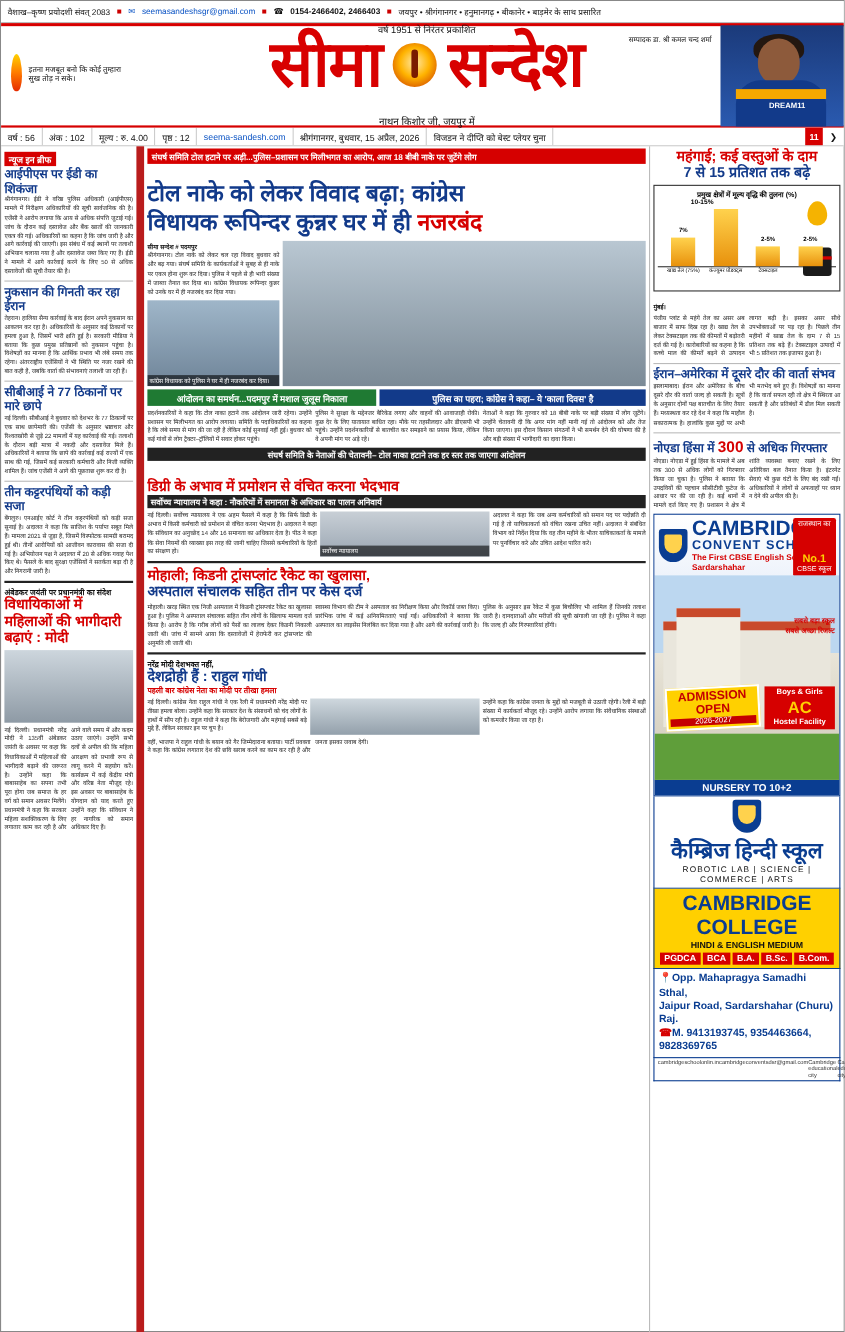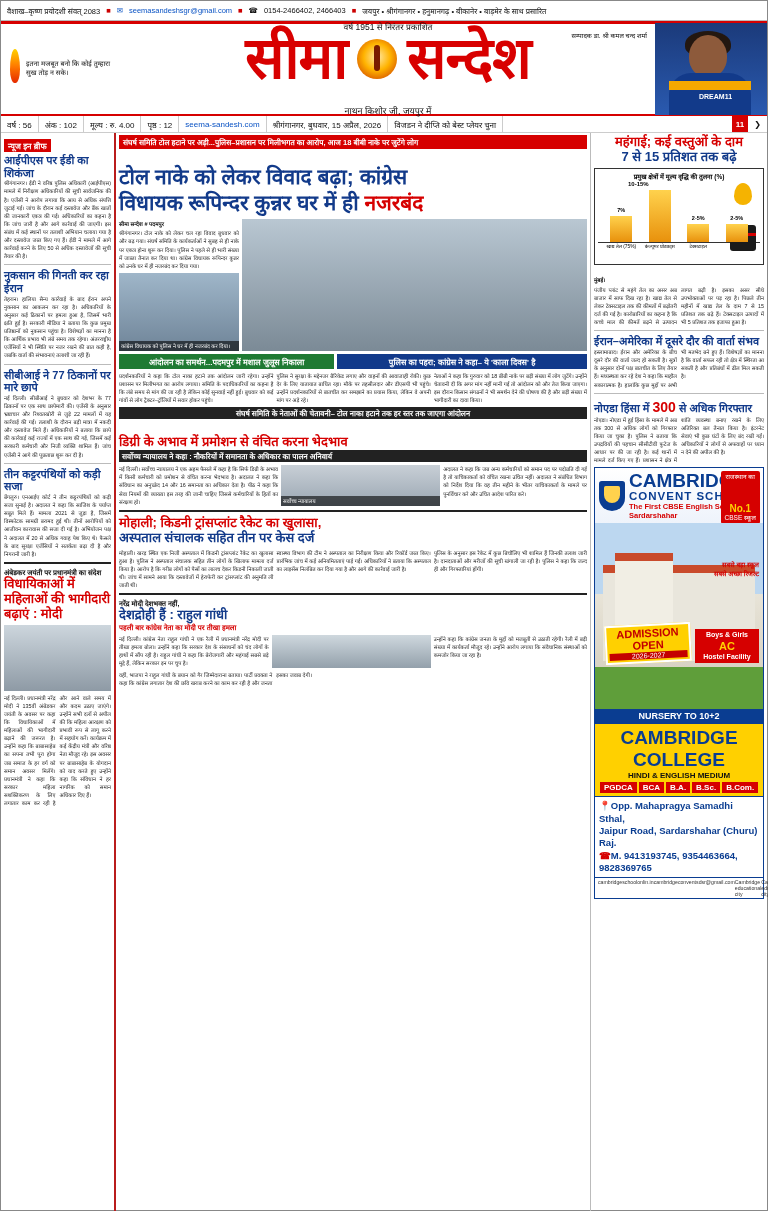--- a/index.html
+++ b/index.html
@@ -13,21 +13,21 @@
   .page { width: 768px; height: 1211px; position: relative; border: 1px solid #888; background:#fff; }
 
   
   .topbar {
     height: 20px; background: #ffffff; border-bottom: 1px solid #bbb;
     display: flex; align-items: center; font-size: 7.5px; color: #111;
     padding: 0 6px; gap: 6px; white-space: nowrap; overflow: hidden;
   }
   .topbar .sep { color:#c00; font-weight:bold; }
   .topbar .mail { color:#0a53c4; }
-  .topbar .ph { font-weight: normal; }
+  .topbar .ph { font-weight: bold; }
   .redline { height:3px; background:#d60000; }
 
   
   .masthead {
     height: 92px; position: relative; background:#fff;
     border-bottom: 2px solid #d60000;
     display:flex; align-items:center;
   }
   .mh-left {
     width: 120px; height: 100%; display:flex; align-items:center; gap:3px; padding-left:6px;
@@ -72,21 +72,21 @@
     height: 17px; display:flex; align-items:center; font-size:8px; color:#111;
     border-bottom:1px solid #ccc; background:#fff;
   }
   .infostrip > div { padding:0 6px; border-right:1px solid #ccc; height:100%; display:flex; align-items:center; }
   .infostrip .web { color:#0a53c4; }
   .infostrip .pgbox { background:#d60000; color:#fff; font-weight:bold; padding:0 4px; margin-left:auto; border:none;}
   .infostrip .arrow { border:none; }
 
   
   .body-grid { display:flex; height: 1078px; }
-  .col-left { width: 115px; border-right:2px solid #b91c1c; padding:2px 3px; }
+  .col-left { width: 130px; border-right:7px solid #b91c1c; padding:2px 3px; }
   .col-mid  { flex:1; padding:2px 3px; border-right:1px solid #bbb; }
   .col-right{ width: 176px; padding:2px 3px; }
 
   .tag-red {
     background:#d60000; color:#fff; font-size:8px; font-weight:bold;
     padding:1px 4px; display:inline-block; margin-bottom:2px;
   }
   .hl-blue { color:#123a8a; font-weight:bold; font-size:11.5px; line-height:1.15; margin:2px 0; }
   .hl-red  { color:#d60000; font-weight:bold; font-size:11.5px; line-height:1.15; margin:2px 0; }
 
@@ -137,21 +137,21 @@
   .ad-bldg { position:absolute; left:8px; top:42px; right:8px; height:96px; background:#e9e6dc; border-top:8px solid #c94a2b; }
   .ad-bldg2 { position:absolute; left:20px; top:30px; width:58px; height:108px; background:#f1eee4; border-top:8px solid #c94a2b;}
   .ad-lawn { position:absolute; left:0; right:0; bottom:0; height:42px; background:#5f9e3a; }
   .ad-admission {
     position:absolute; left:10px; bottom:46px; width:86px; background:#ffd000; color:#111;
     text-align:center; padding:2px; transform:rotate(-3deg); border:2px solid #fff;
   }
   .ad-admission b { display:block; font-size:11px; line-height:1.05; color:#c40000;}
   .ad-admission span { font-size:7px; display:block; background:#c40000; color:#fff; margin-top:1px;}
   .ad-hostel { position:absolute; right:4px; bottom:46px; width:64px; background:#d60000; color:#fff; text-align:center; padding:2px; font-size:7px; font-weight:bold; line-height:1.2;}
-  .ad-hostel i{ font-style:normal; color:#ffd000; font-size:11px;text-align:right;}
+  .ad-hostel i{ font-style:normal; color:#ffd000; font-size:15px;text-align:right;}
   .ad-nursery { background:#0a3d91; color:#fff; text-align:center; font-size:9px; font-weight:bold; padding:2px;}
   .ad-badge {
     position:absolute; right:3px; top:3px; background:#d60000; color:#fff;
     font-size:6.5px; text-align:center; padding:2px 4px; line-height:1.15; border-radius:2px;
   }
   .ad-badge b { font-size:10px; display:block; color:#ffd000;margin-top:22px;}
   .ad-bigschool{ position:absolute; right:4px; top:38px; font-size:6.5px; color:#d60000; font-weight:bold; text-align:right; line-height:1.3;}
 
   .ad-hindi { border:1px solid #0a3d91; border-top:none; background:#fff; text-align:center; padding:3px;}
   .ad-hindi h2 { font-size:20px; color:#0a3d91; font-family:"Liberation Serif",serif;}
@@ -436,20 +436,25 @@
           </div>
           <div class="ad-hostel">
             <div>Boys &amp; Girls</div>
             <i>AC</i>
             <div>Hostel Facility</div>
           </div>
         </div>
         <div class="ad-nursery">NURSERY TO 10+2</div>
       </div>
 
+      <div class="ad-hindi">
+        <div class="ad-crest" style="margin:0 auto 2px"></div>
+        <h2>कैम्ब्रिज हिन्दी स्कूल</h2>
+        <div class="sub">ROBOTIC LAB | SCIENCE | COMMERCE | ARTS</div>
+      </div>
 
       <div class="ad-college">
         <h2>CAMBRIDGE COLLEGE</h2>
         <div class="sub">HINDI &amp; ENGLISH MEDIUM</div>
         <div class="courses">
           <span>PGDCA</span>
           <span>BCA</span>
           <span>B.A.</span>
           <span>B.Sc.</span>
           <span>B.Com.</span>

